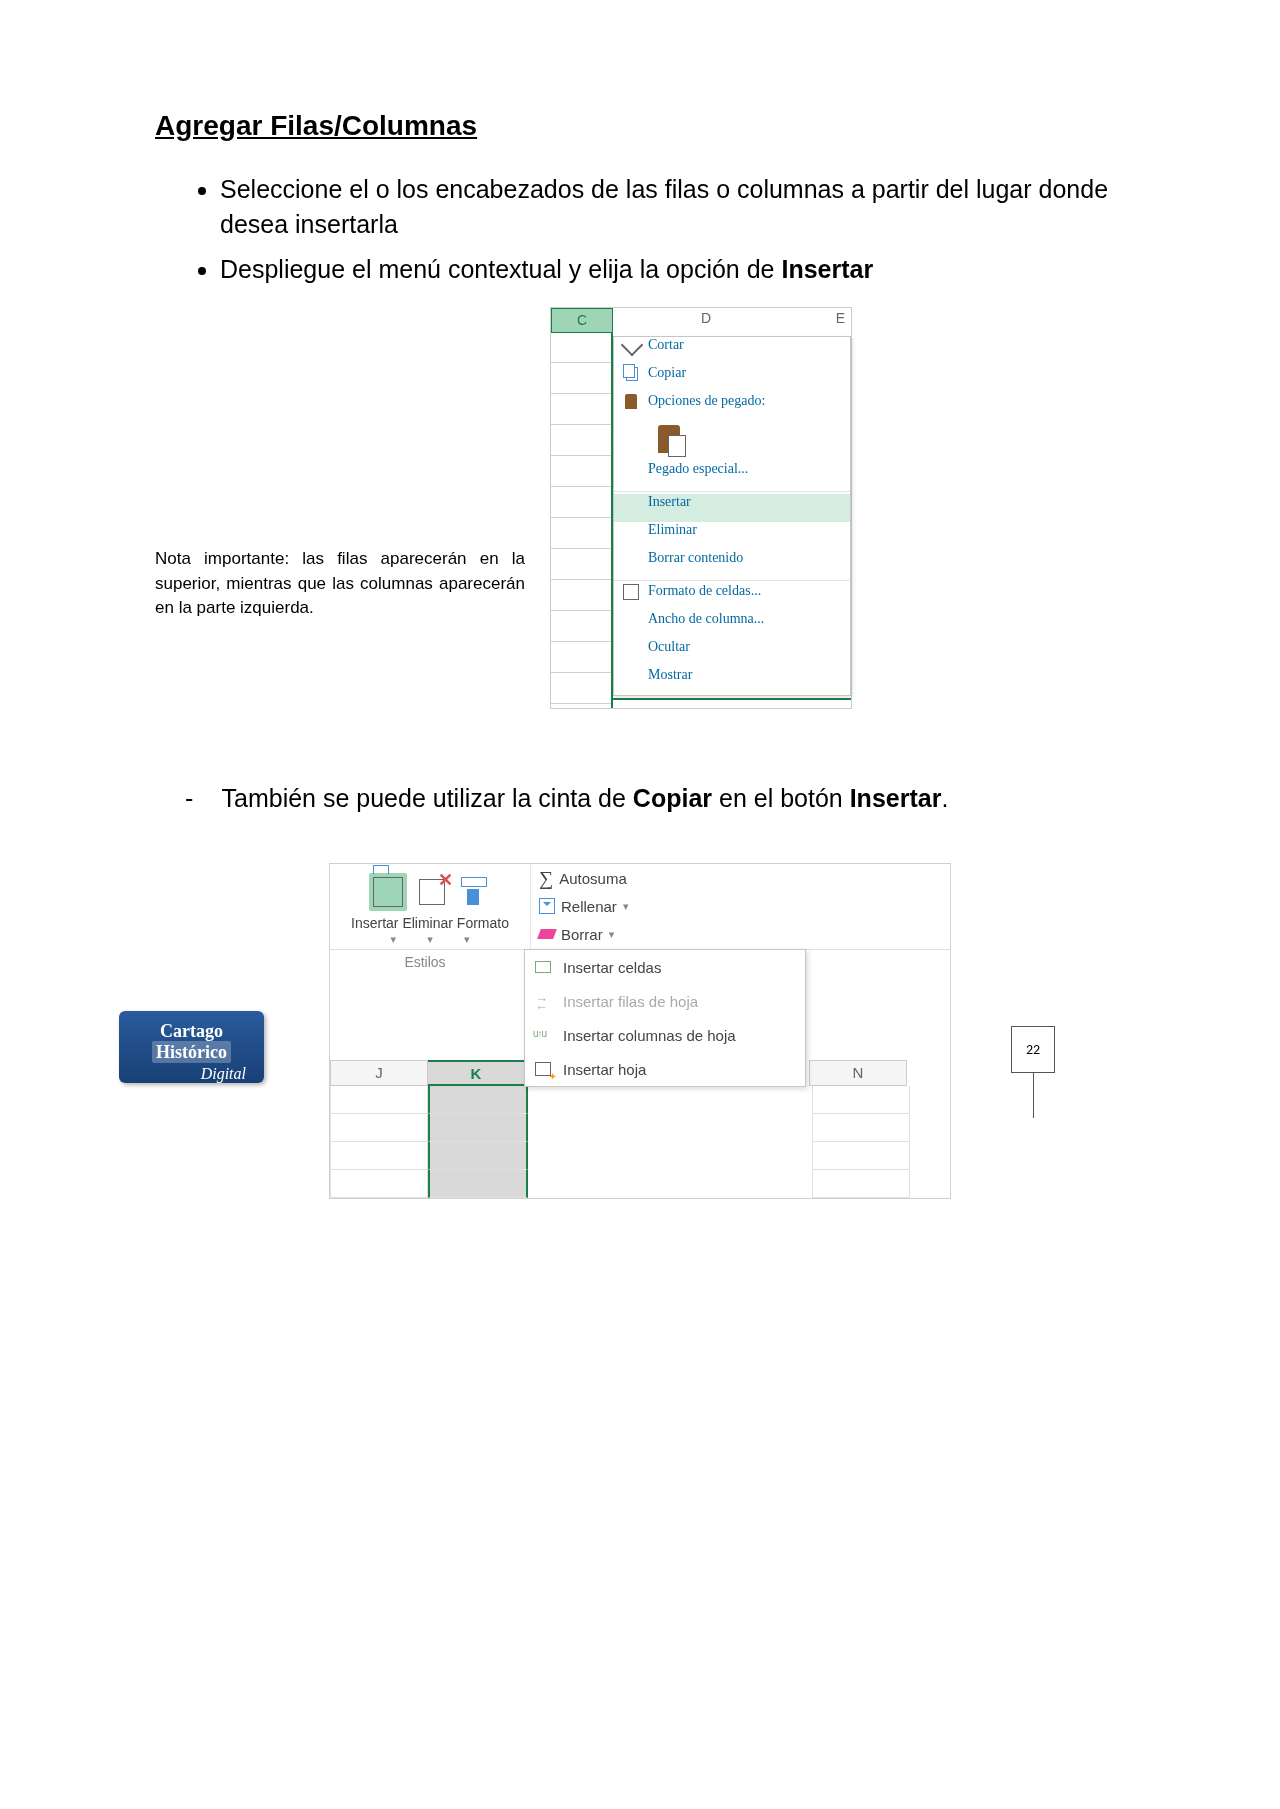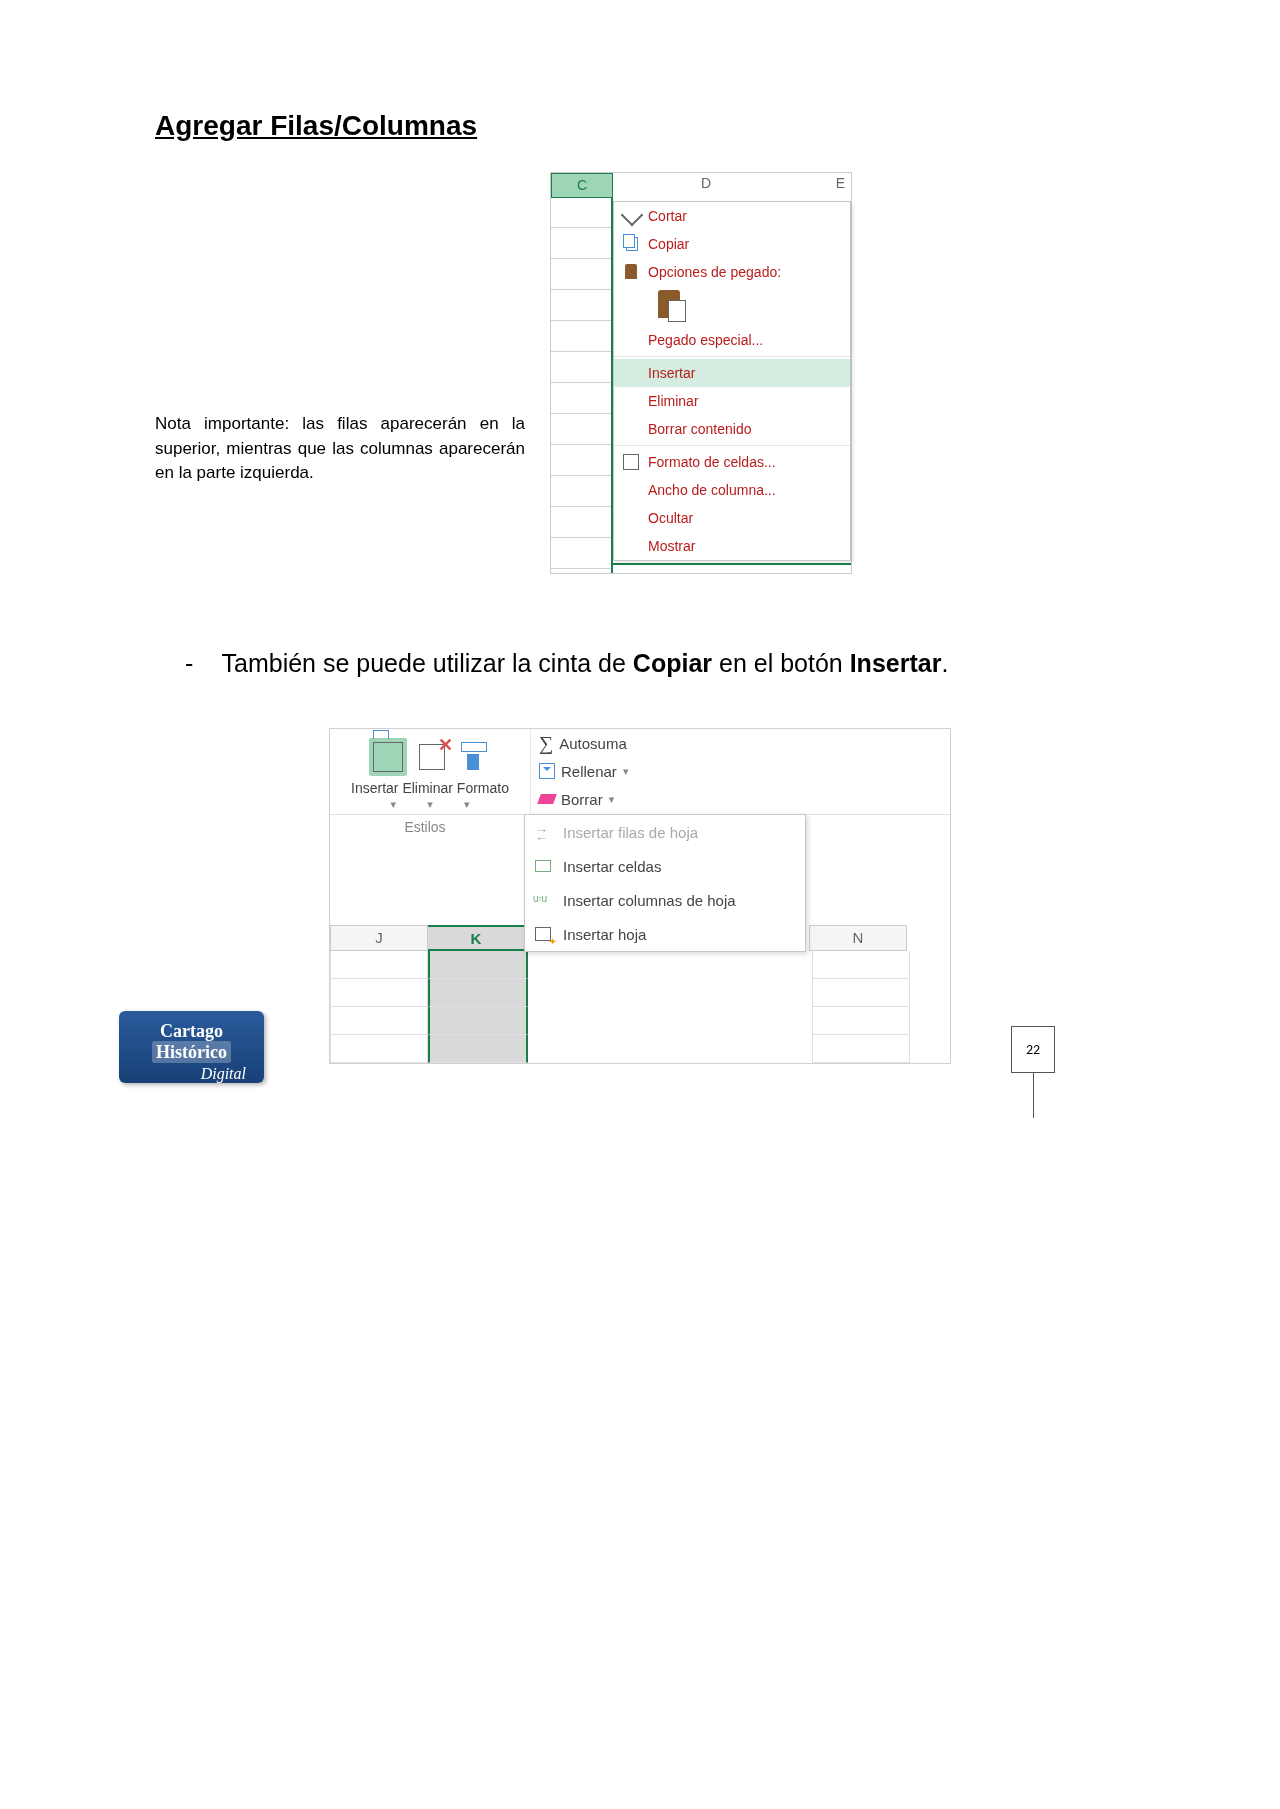--- a/index.html
+++ b/index.html
@@ -15,21 +15,21 @@
 
 
 .ctx-wrap { width:300px; border:1px solid #ccc; position:relative; background:#fff; font:13px 'Segoe UI',Tahoma,sans-serif; }
 .col-headers { height:24px; position:relative; background:#fff; }
 .col-headers .colC { position:absolute; left:0; width:60px; top:0; height:23px; background:#9fd5b7; border:1px solid #1a7e4b; text-align:center; line-height:23px; font-size:14px; color:#1a7e4b; }
 .col-headers .colD { position:absolute; left:150px; top:2px; font-size:14px; color:#666; }
 .col-headers .colE { position:absolute; right:6px; top:2px; font-size:14px; color:#666; }
 .ctx-wrap .grid { position:absolute; left:0; top:24px; bottom:0; width:60px; border-right:2px solid #1a7e4b; }
 .ctx-wrap .grid .rw { height:30px; border-bottom:1px solid #d0d0d0; }
 .ctx-menu { margin-left:62px; margin-top:4px; background:#fff; border:1px solid #c6c6c6; width:236px; box-shadow:2px 2px 4px rgba(0,0,0,.1); }
-.ctx-menu .item { display:flex; align-items:center; height:28px; padding:0 10px 0 34px; position:relative; font-size:14px; color:#b91c1c; }
+.ctx-menu .item { display:flex; height:28px; padding:0 10px 0 34px; position:relative; font-size:14px; color:#0369a1;font-family:Liberation Serif, serif; }
 .ctx-menu .item.hl { background:#d5ede0; }
 .ctx-menu .sep { height:1px; background:#e5e5e5; margin:2px 0; }
 .ctx-menu .item .ic { position:absolute; left:8px; width:18px; height:18px; }
 .ic-cut::before { content:""; position:absolute; width:14px; height:14px; border:1.5px solid #666; border-width:0 0 2px 2px; transform:rotate(-45deg); left:2px; top:0; }
 .ic-copy::before { content:""; position:absolute; width:10px; height:12px; border:1.5px solid #4a90d9; left:4px; top:2px; }
 .ic-copy::after { content:""; position:absolute; width:10px; height:12px; border:1.5px solid #4a90d9; background:#fff; left:1px; top:-1px; }
 .ic-paste::before { content:""; position:absolute; width:12px; height:15px; background:#8b5a2b; border-radius:2px 2px 0 0; left:3px; top:1px; }
 .ic-paste-big { width:28px; height:32px; margin:4px 0 4px 44px; position:relative; }
 .ic-paste-big::before { content:""; position:absolute; width:22px; height:28px; background:#8b5a2b; border-radius:3px 3px 0 0; left:0; top:0; }
 .ic-paste-big::after { content:""; position:absolute; width:16px; height:20px; border:1.5px solid #666; background:#fff; left:10px; top:10px; }
@@ -98,20 +98,26 @@
 
 .pagenum { position:absolute; right:225px; bottom:220px; width:42px; height:45px; border:1.5px solid #555; text-align:center; line-height:45px; font-size:14px; font-family:Calibri,sans-serif; }
 .pagestem { position:absolute; right:246px; bottom:175px; width:1.5px; height:45px; background:#555; }
 </style>
 </head>
 <body>
 
 <div class="page">
   <h2 class="title">Agregar Filas/Columnas</h2>
 
+  <ul class="bul">
+    <li>Seleccione el o los encabezados de las filas o columnas a partir del lugar donde desea insertarla</li>
+    <li>
+      <span>Despliegue el menú contextual  y elija la opción de </span><span class="b">Insertar</span>
+    </li>
+  </ul>
 
   <div class="row1">
     <div class="left">Nota importante: las filas aparecerán en la superior, mientras que las columnas aparecerán en la parte izquierda.</div>
     <div class="right">
       <div class="ctx-wrap">
         <div class="col-headers">
           <div class="colC">C</div>
           <div class="colD">D</div>
           <div class="colE">E</div>
         </div>
@@ -207,27 +213,27 @@
         <div class="eit">
             <span class="er-ic"></span>
             <span>Borrar</span>
             <span class="drop">▾</span>
           </div>
       </div>
     </div>
     <div class="group-lbl" style="width:190px;position:absolute;left:0;top:86px;">Estilos</div>
 
     <div class="ins-menu">
+      <div class="mi">
+          <span class="mic mic-cells"></span>
+          <span>Insertar celdas</span>
+        </div>
       <div class="mi dis">
           <span class="mic mic-rows"></span>
           <span>Insertar filas de hoja</span>
-        </div>
-      <div class="mi">
-          <span class="mic mic-cells"></span>
-          <span>Insertar celdas</span>
         </div>
       <div class="mi">
           <span class="mic mic-cols"></span>
           <span>Insertar columnas de hoja</span>
         </div>
       <div class="mi">
           <span class="mic mic-sheet"></span>
           <span>Insertar hoja</span>
         </div>
     </div>

